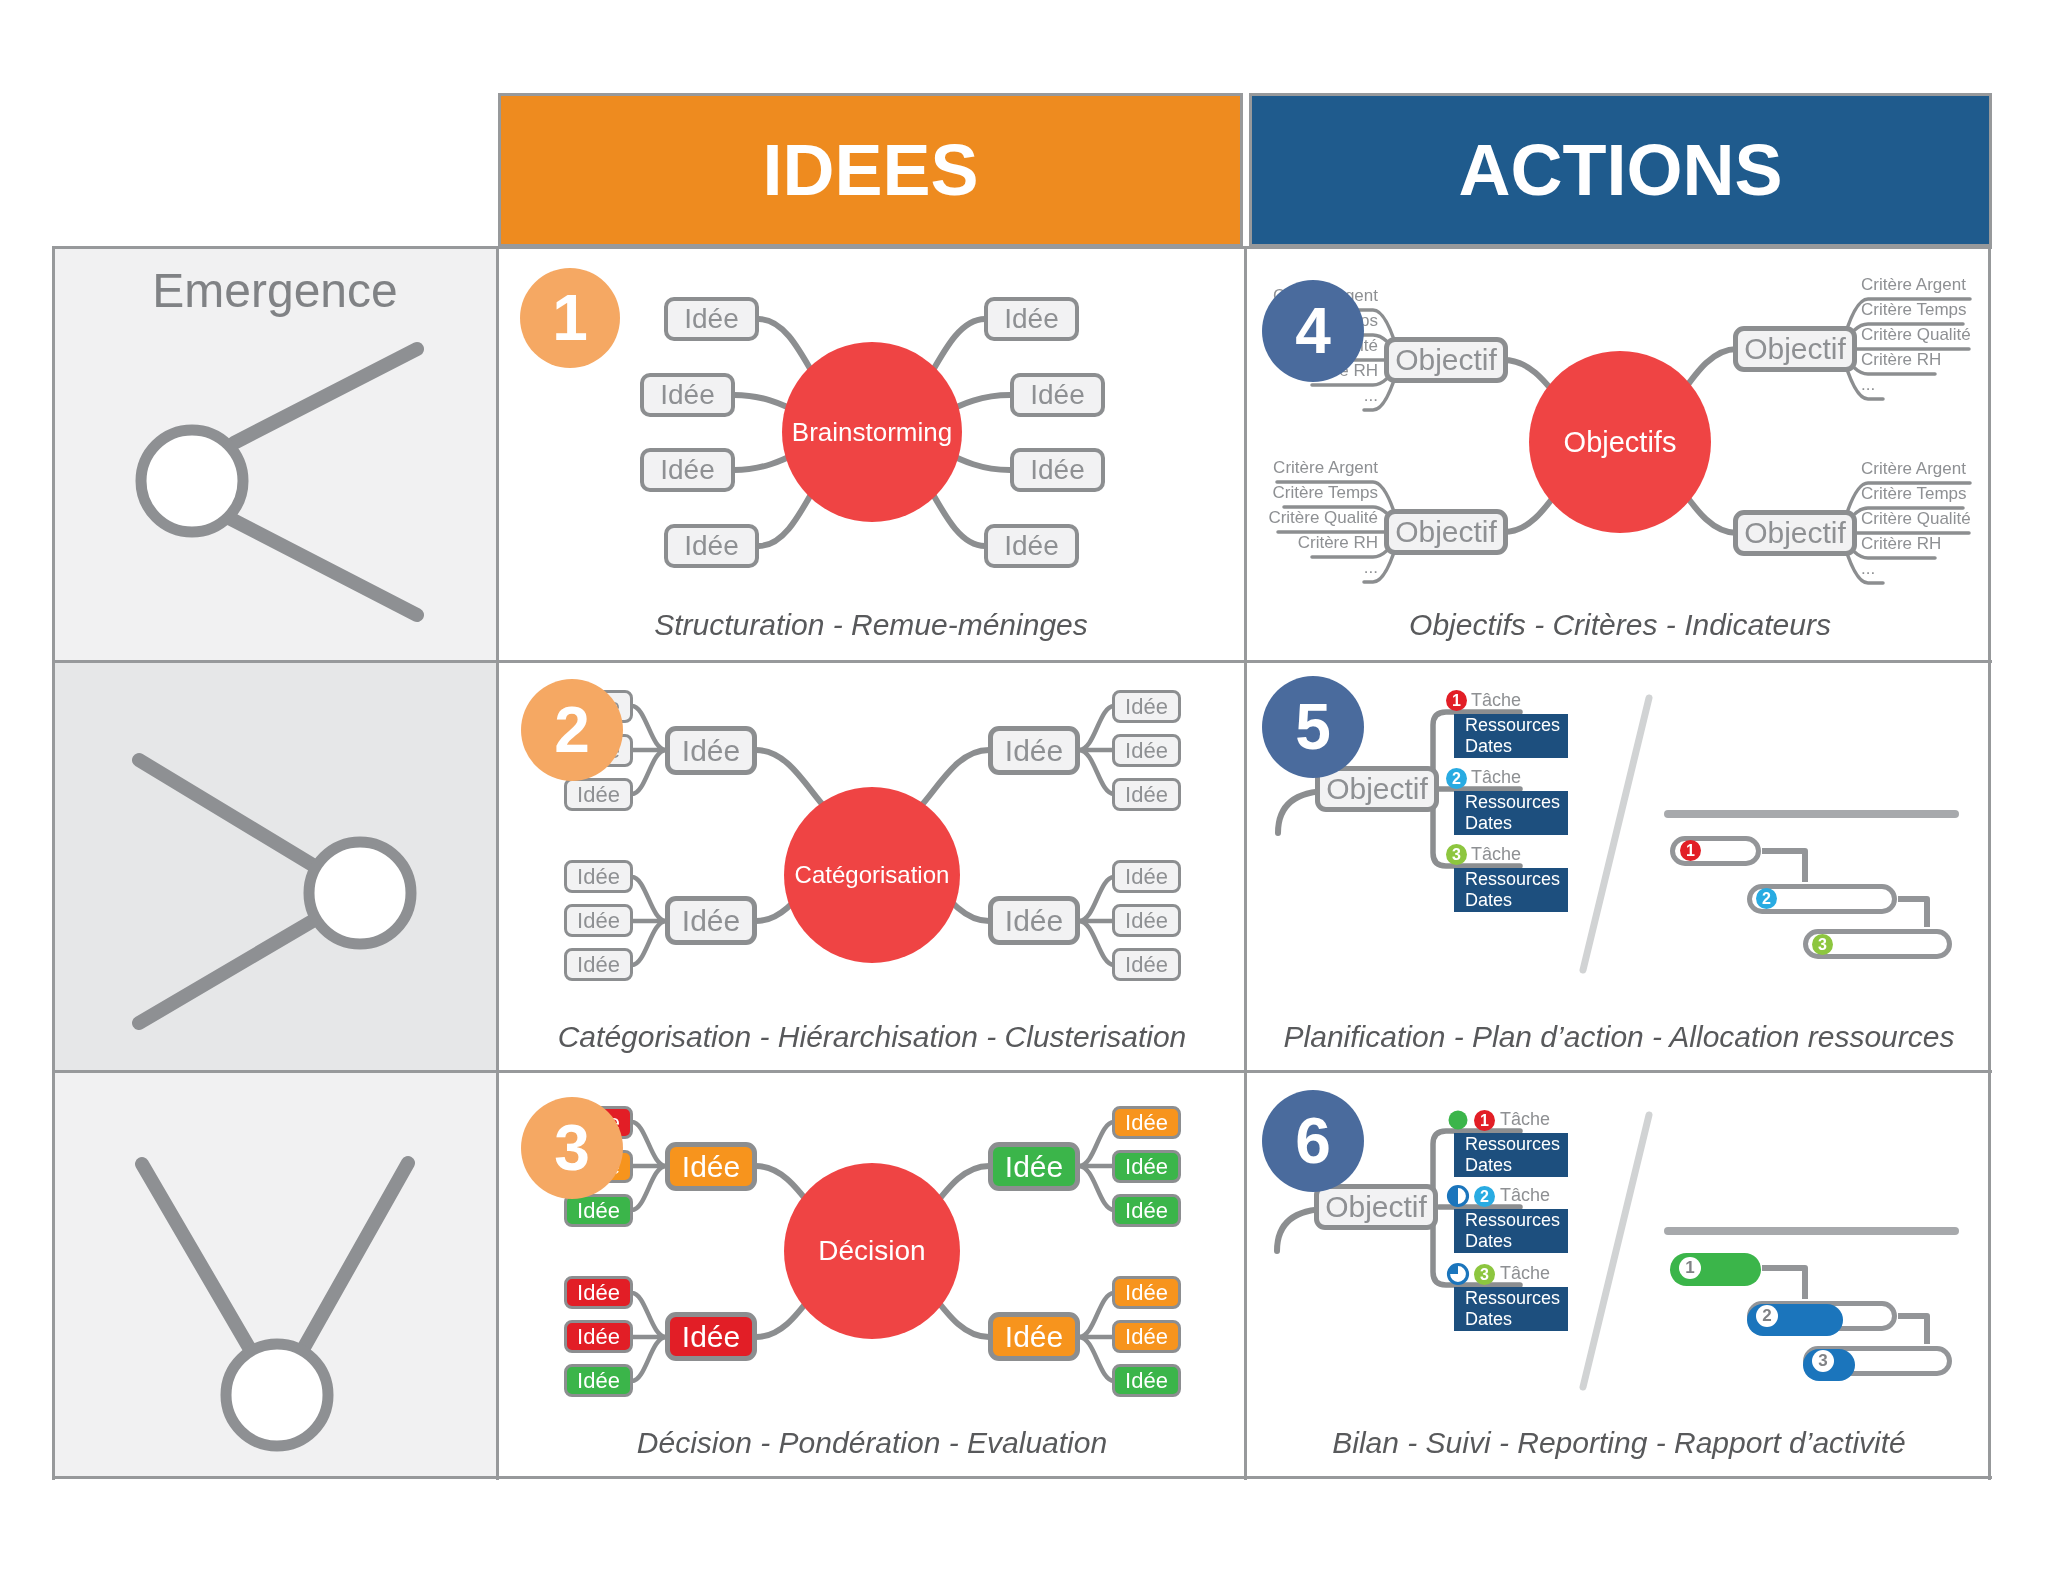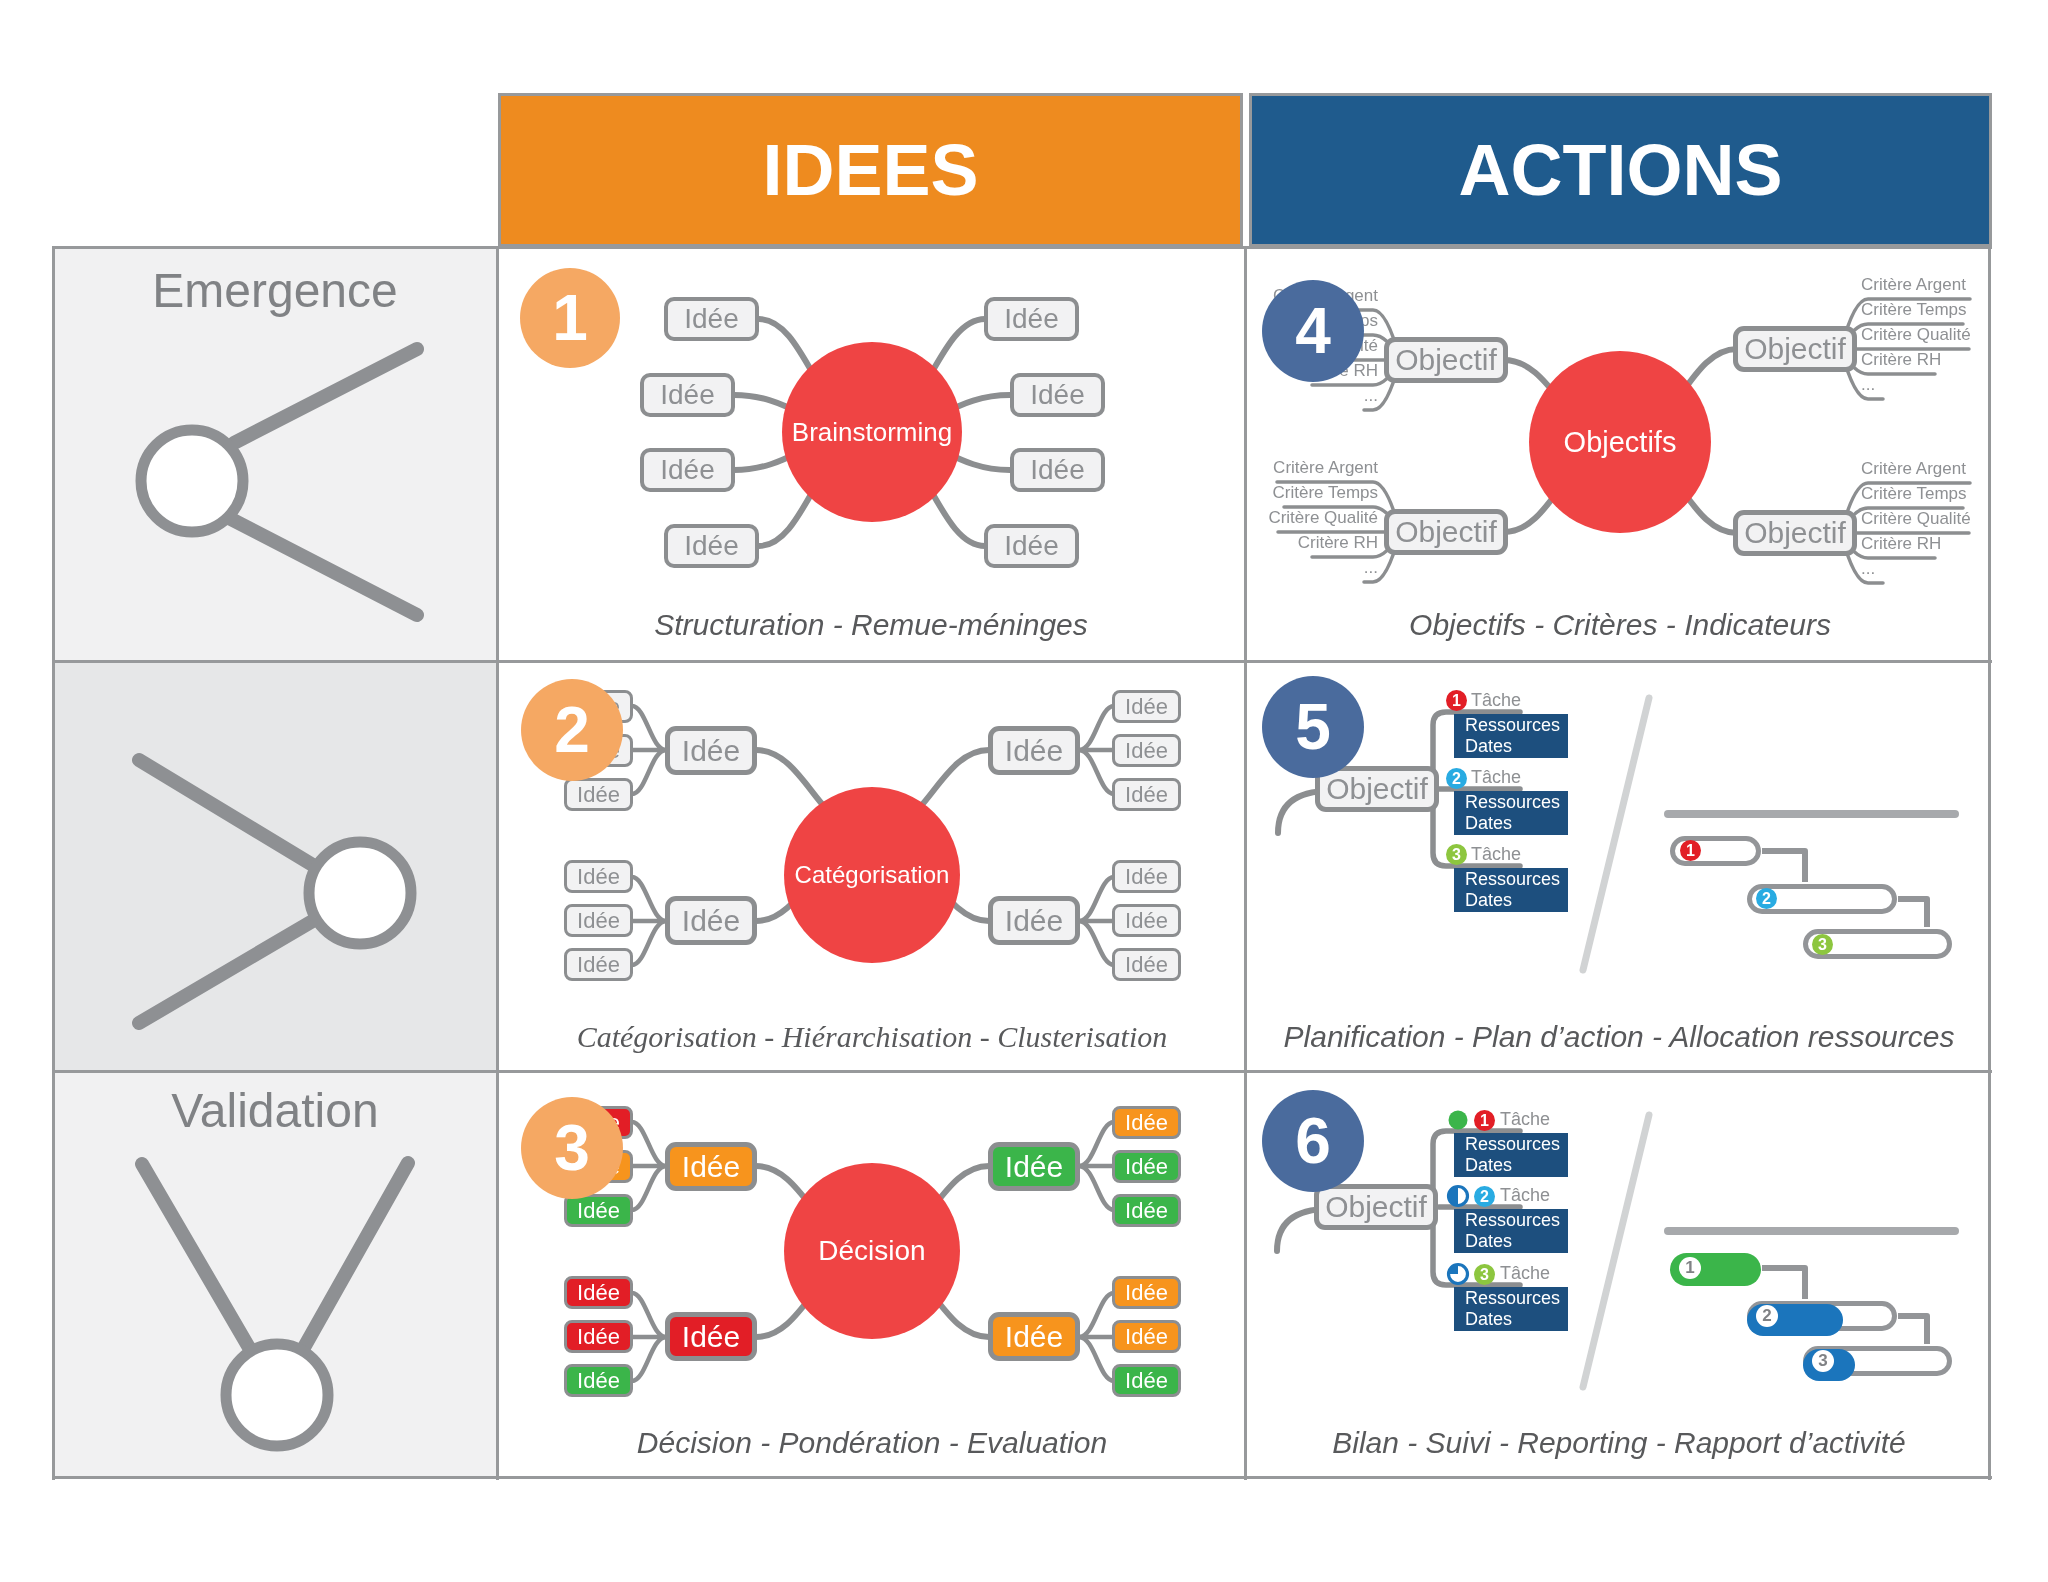--- a/index.html
+++ b/index.html
@@ -124,21 +124,20 @@
 <div style="position:absolute;left:1249px;top:93px;width:743px;height:154px;display:flex;align-items:center;justify-content:center;color:#fff;font-size:72px;font-weight:bold;letter-spacing:0px;z-index:2;">ACTIONS</div>
 <div style="position:absolute;left:52px;top:245.5px;width:3px;height:1234px;background:#97999B;z-index:4;"></div>
 <div style="position:absolute;left:496px;top:245.5px;width:3px;height:1234px;background:#97999B;z-index:4;"></div>
 <div style="position:absolute;left:1244px;top:245.5px;width:3px;height:1234px;background:#97999B;z-index:4;"></div>
 <div style="position:absolute;left:1988px;top:245.5px;width:3px;height:1234px;background:#97999B;z-index:4;"></div>
 <div style="position:absolute;left:51.5px;top:246px;width:1940px;height:3px;background:#97999B;z-index:4;"></div>
 <div style="position:absolute;left:51.5px;top:660px;width:1940px;height:3px;background:#97999B;z-index:4;"></div>
 <div style="position:absolute;left:51.5px;top:1070px;width:1940px;height:3px;background:#97999B;z-index:4;"></div>
 <div style="position:absolute;left:51.5px;top:1476px;width:1940px;height:3px;background:#97999B;z-index:4;"></div>
 <div style="position:absolute;left:53px;top:266px;width:444px;text-align:center;font-size:48px;line-height:50px;color:#808285;">Emergence</div>
-<div style="position:absolute;left:53px;top:1086px;width:444px;text-align:center;font-size:48px;line-height:50px;color:#808285;">Validation</div>
 <div class="node" style="left:664px;top:297px;width:95px;height:44px;font-size:28px;border-width:4px;border-radius:10px;z-index:2;">Idée</div>
 <div class="node" style="left:640px;top:373px;width:95px;height:44px;font-size:28px;border-width:4px;border-radius:10px;z-index:2;">Idée</div>
 <div class="node" style="left:640px;top:448px;width:95px;height:44px;font-size:28px;border-width:4px;border-radius:10px;z-index:2;">Idée</div>
 <div class="node" style="left:664px;top:524px;width:95px;height:44px;font-size:28px;border-width:4px;border-radius:10px;z-index:2;">Idée</div>
 <div class="node" style="left:984px;top:297px;width:95px;height:44px;font-size:28px;border-width:4px;border-radius:10px;z-index:2;">Idée</div>
 <div class="node" style="left:1010px;top:373px;width:95px;height:44px;font-size:28px;border-width:4px;border-radius:10px;z-index:2;">Idée</div>
 <div class="node" style="left:1010px;top:448px;width:95px;height:44px;font-size:28px;border-width:4px;border-radius:10px;z-index:2;">Idée</div>
 <div class="node" style="left:984px;top:524px;width:95px;height:44px;font-size:28px;border-width:4px;border-radius:10px;z-index:2;">Idée</div>
 <div class="hub" style="left:782px;top:342px;width:180px;height:180px;font-size:26px;z-index:3;">Brainstorming</div>
 <div class="badge" style="left: 520px; top: 268px; width: 100px; height: 100px; font-size: 64px; z-index: 6; color: rgb(255, 255, 255); background: rgb(245, 168, 99);">1</div>
@@ -154,21 +153,21 @@
 <div class="node" style="left:1112px;top:690px;width:69px;height:33px;font-size:22px;border-width:3px;border-radius:8px;z-index:2;">Idée</div>
 <div class="node" style="left:1112px;top:734px;width:69px;height:33px;font-size:22px;border-width:3px;border-radius:8px;z-index:2;">Idée</div>
 <div class="node" style="left:1112px;top:778px;width:69px;height:33px;font-size:22px;border-width:3px;border-radius:8px;z-index:2;">Idée</div>
 <div class="node" style="left:988px;top:726px;width:92px;height:49px;font-size:30px;border-width:5px;border-radius:11px;z-index:3;">Idée</div>
 <div class="node" style="left:1112px;top:860px;width:69px;height:33px;font-size:22px;border-width:3px;border-radius:8px;z-index:2;">Idée</div>
 <div class="node" style="left:1112px;top:904px;width:69px;height:33px;font-size:22px;border-width:3px;border-radius:8px;z-index:2;">Idée</div>
 <div class="node" style="left:1112px;top:948px;width:69px;height:33px;font-size:22px;border-width:3px;border-radius:8px;z-index:2;">Idée</div>
 <div class="node" style="left:988px;top:896px;width:92px;height:49px;font-size:30px;border-width:5px;border-radius:11px;z-index:3;">Idée</div>
 <div class="hub" style="left:784px;top:787px;width:176px;height:176px;font-size:24px;z-index:3;">Catégorisation</div>
 <div class="badge" style="left: 521px; top: 679px; width: 102px; height: 102px; font-size: 64px; z-index: 6; color: rgb(255, 255, 255); background: rgb(245, 168, 99);">2</div>
-<div class="caption" style="left:222px;top:1020px;width:1300px;font-size:30px;white-space:nowrap;font-family:Liberation Serif, serif;">Catégorisation - Hiérarchisation - Clusterisation</div>
+<div class="caption" style="left:222px;top:1020px;width:1300px;font-size:30px;white-space:nowrap;">Catégorisation - Hiérarchisation - Clusterisation</div>
 <div class="node colored" style="left: 564px; top: 1106px; width: 69px; height: 33px; font-size: 22px; border-width: 3px; border-radius: 8px; z-index: 2; background: rgb(226, 30, 38);">Idée</div>
 <div class="node colored" style="left: 564px; top: 1150px; width: 69px; height: 33px; font-size: 22px; border-width: 3px; border-radius: 8px; z-index: 2; background: rgb(247, 148, 29);">Idée</div>
 <div class="node colored" style="left: 564px; top: 1194px; width: 69px; height: 33px; font-size: 22px; border-width: 3px; border-radius: 8px; z-index: 2; background: rgb(59, 181, 74);">Idée</div>
 <div class="node colored" style="left: 665px; top: 1142px; width: 92px; height: 49px; font-size: 30px; border-width: 5px; border-radius: 11px; z-index: 3; background: rgb(247, 148, 29);">Idée</div>
 <div class="node colored" style="left: 564px; top: 1276px; width: 69px; height: 33px; font-size: 22px; border-width: 3px; border-radius: 8px; z-index: 2; background: rgb(226, 30, 38);">Idée</div>
 <div class="node colored" style="left: 564px; top: 1320px; width: 69px; height: 33px; font-size: 22px; border-width: 3px; border-radius: 8px; z-index: 2; background: rgb(226, 30, 38);">Idée</div>
 <div class="node colored" style="left: 564px; top: 1364px; width: 69px; height: 33px; font-size: 22px; border-width: 3px; border-radius: 8px; z-index: 2; background: rgb(59, 181, 74);">Idée</div>
 <div class="node colored" style="left: 665px; top: 1312px; width: 92px; height: 49px; font-size: 30px; border-width: 5px; border-radius: 11px; z-index: 3; background: rgb(226, 30, 38);">Idée</div>
 <div class="node colored" style="left: 1112px; top: 1106px; width: 69px; height: 33px; font-size: 22px; border-width: 3px; border-radius: 8px; z-index: 2; background: rgb(247, 148, 29);">Idée</div>
 <div class="node colored" style="left: 1112px; top: 1150px; width: 69px; height: 33px; font-size: 22px; border-width: 3px; border-radius: 8px; z-index: 2; background: rgb(59, 181, 74);">Idée</div>

